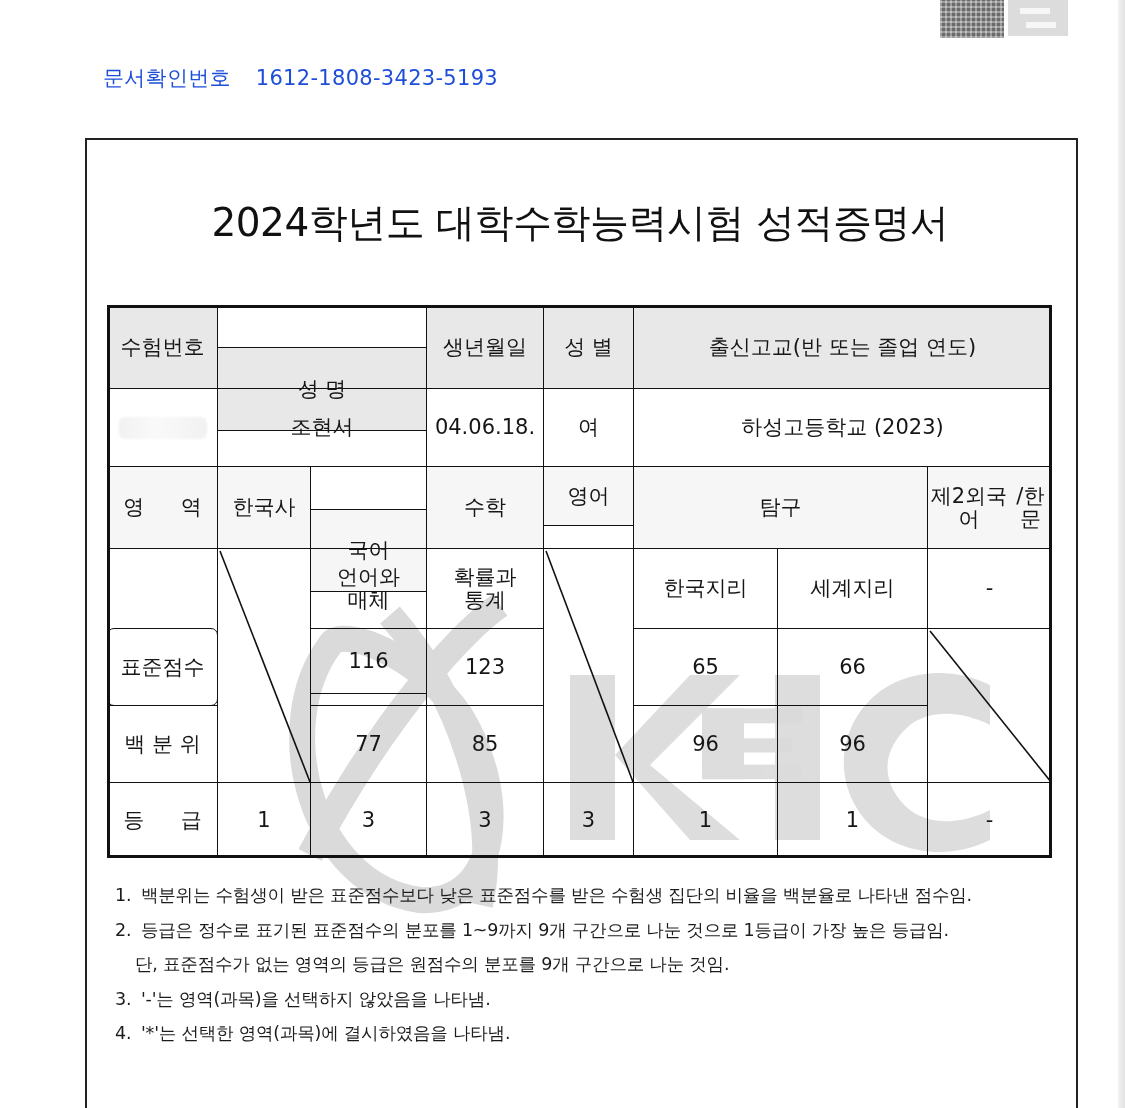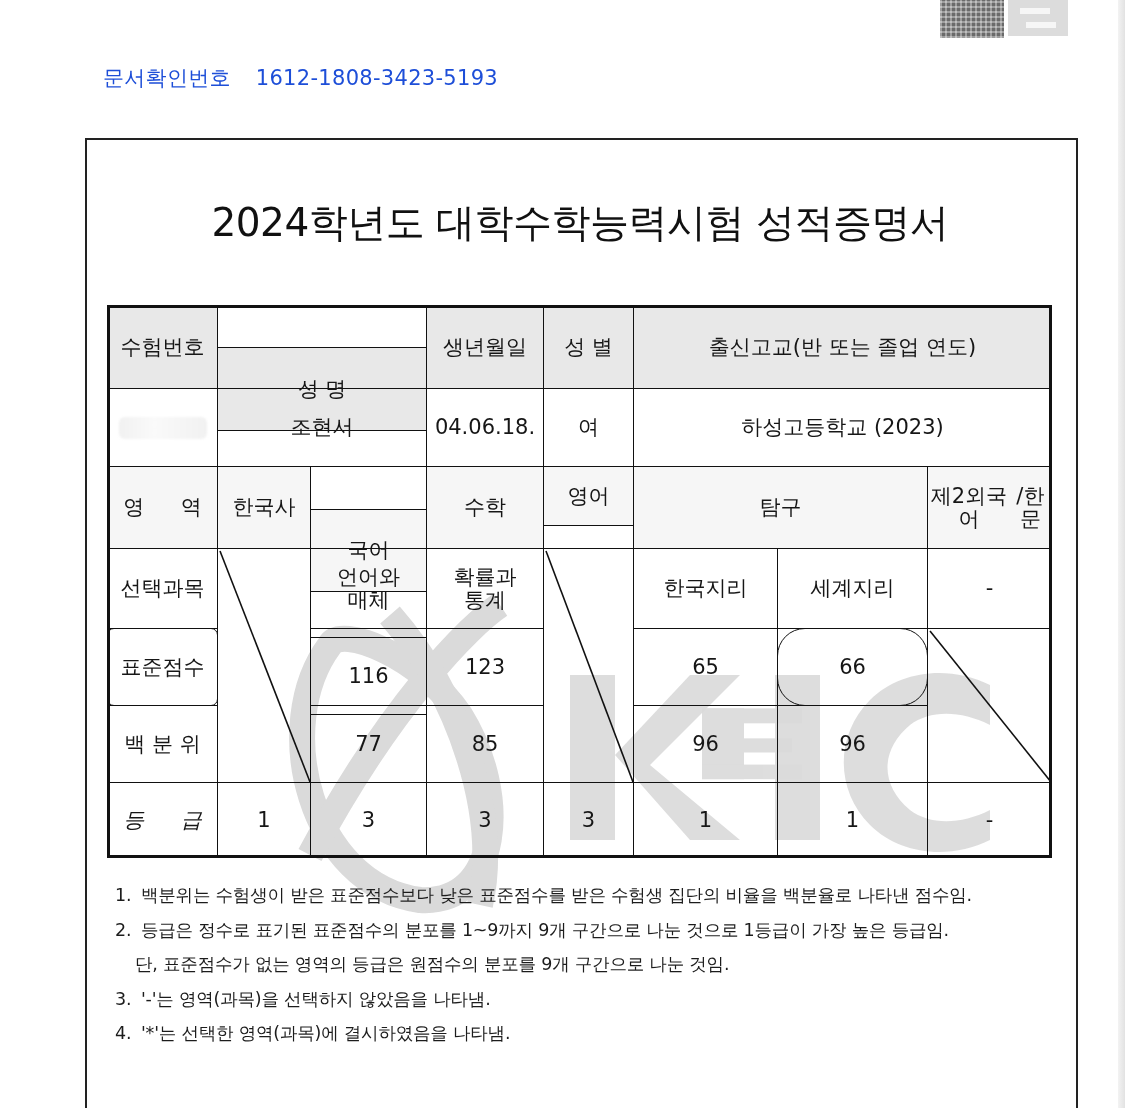--- a/index.html
+++ b/index.html
@@ -223,38 +223,37 @@
   <div class="cell shade-light" style="left:110px;top:161px;width:94px;height:83px;">한국사</div>
   <div class="cell shade-light" style="left:203px;top:161px;width:117px;height:83px;margin-top:43px;">국어</div>
   <div class="cell shade-light" style="left:319px;top:161px;width:118px;height:83px;">수학</div>
   <div class="cell shade-light" style="left:436px;top:161px;width:91px;height:60px;">영어</div>
   <div class="cell shade-light" style="left:526px;top:161px;width:295px;height:83px;">탐구</div>
   <div class="cell shade-light" style="left:820px;top:161px;width:125px;height:83px;">
     <span>제2외국어</span>
     <span>/한문</span>
   </div>
 
-  <div class="cell" style="left:0;top:243px;width:111px;height:81px;">선택과목</div>
   <div class="cell" style="left:203px;top:243px;width:117px;height:81px;flex-direction:column;">
     <span>언어와</span>
     <span>매체</span>
   </div>
   <div class="cell" style="left:319px;top:243px;width:118px;height:81px;flex-direction:column;">
     <span>확률과</span>
     <span>통계</span>
   </div>
   <div class="cell" style="left:526px;top:243px;width:145px;height:81px;">한국지리</div>
   <div class="cell" style="left:670px;top:243px;width:151px;height:81px;">세계지리</div>
   <div class="cell" style="left:820px;top:243px;width:125px;height:81px;">-</div>
 
   <div class="cell" style="left:0;top:323px;width:111px;height:78px;border-radius:7px;">표준점수</div>
-  <div class="cell" style="left:203px;top:332px;width:117px;height:78px;">116</div>
+  <div class="cell" style="left:203px;top:323px;width:117px;height:66px;">116</div>
   <div class="cell" style="left:319px;top:323px;width:118px;height:78px;">123</div>
   <div class="cell" style="left:526px;top:323px;width:145px;height:78px;">65</div>
-  <div class="cell" style="left:670px;top:323px;width:151px;height:78px;border-radius:28px;">66</div>
+  <div class="cell" style="left:670px;top:323px;width:151px;height:78px;">66</div>
 
   <div class="cell" style="left:0;top:400px;width:111px;height:78px;">백 분 위</div>
   <div class="cell" style="left:203px;top:400px;width:117px;height:78px;">77</div>
   <div class="cell" style="left:319px;top:400px;width:118px;height:78px;">85</div>
   <div class="cell" style="left:526px;top:400px;width:145px;height:78px;">96</div>
   <div class="cell" style="left:670px;top:400px;width:151px;height:78px;">96</div>
 
   <div class="cell" style="left:110px;top:243px;width:94px;height:235px;">
     <svg class="diag" style="left:0;top:0;" width="94" height="235">
         <line x1="2" y1="2" x2="92" y2="233" stroke="#111" stroke-width="1.6"></line>
@@ -265,21 +264,21 @@
         <line x1="2" y1="2" x2="89" y2="233" stroke="#111" stroke-width="1.6"></line>
       </svg>
   </div>
   <div class="cell" style="left:820px;top:323px;width:125px;height:155px;">
     <svg class="diag" style="left:0;top:0;" width="125" height="155">
         <line x1="2" y1="2" x2="123" y2="153" stroke="#111" stroke-width="1.6"></line>
       </svg>
   </div>
 
   <div class="cell" style="left:0;top:477px;width:111px;height:76px;">
-    <span style="word-spacing:30px;font-style:italic;">등 급</span>
+    <span style="word-spacing:30px;">등 급</span>
   </div>
   <div class="cell" style="left:110px;top:477px;width:94px;height:76px;">1</div>
   <div class="cell" style="left:203px;top:477px;width:117px;height:76px;">3</div>
   <div class="cell" style="left:319px;top:477px;width:118px;height:76px;">3</div>
   <div class="cell" style="left:436px;top:477px;width:91px;height:76px;">3</div>
   <div class="cell" style="left:526px;top:477px;width:145px;height:76px;">1</div>
   <div class="cell" style="left:670px;top:477px;width:151px;height:76px;">1</div>
   <div class="cell" style="left:820px;top:477px;width:125px;height:76px;">-</div>
 
   <div class="grid-outline"></div>

